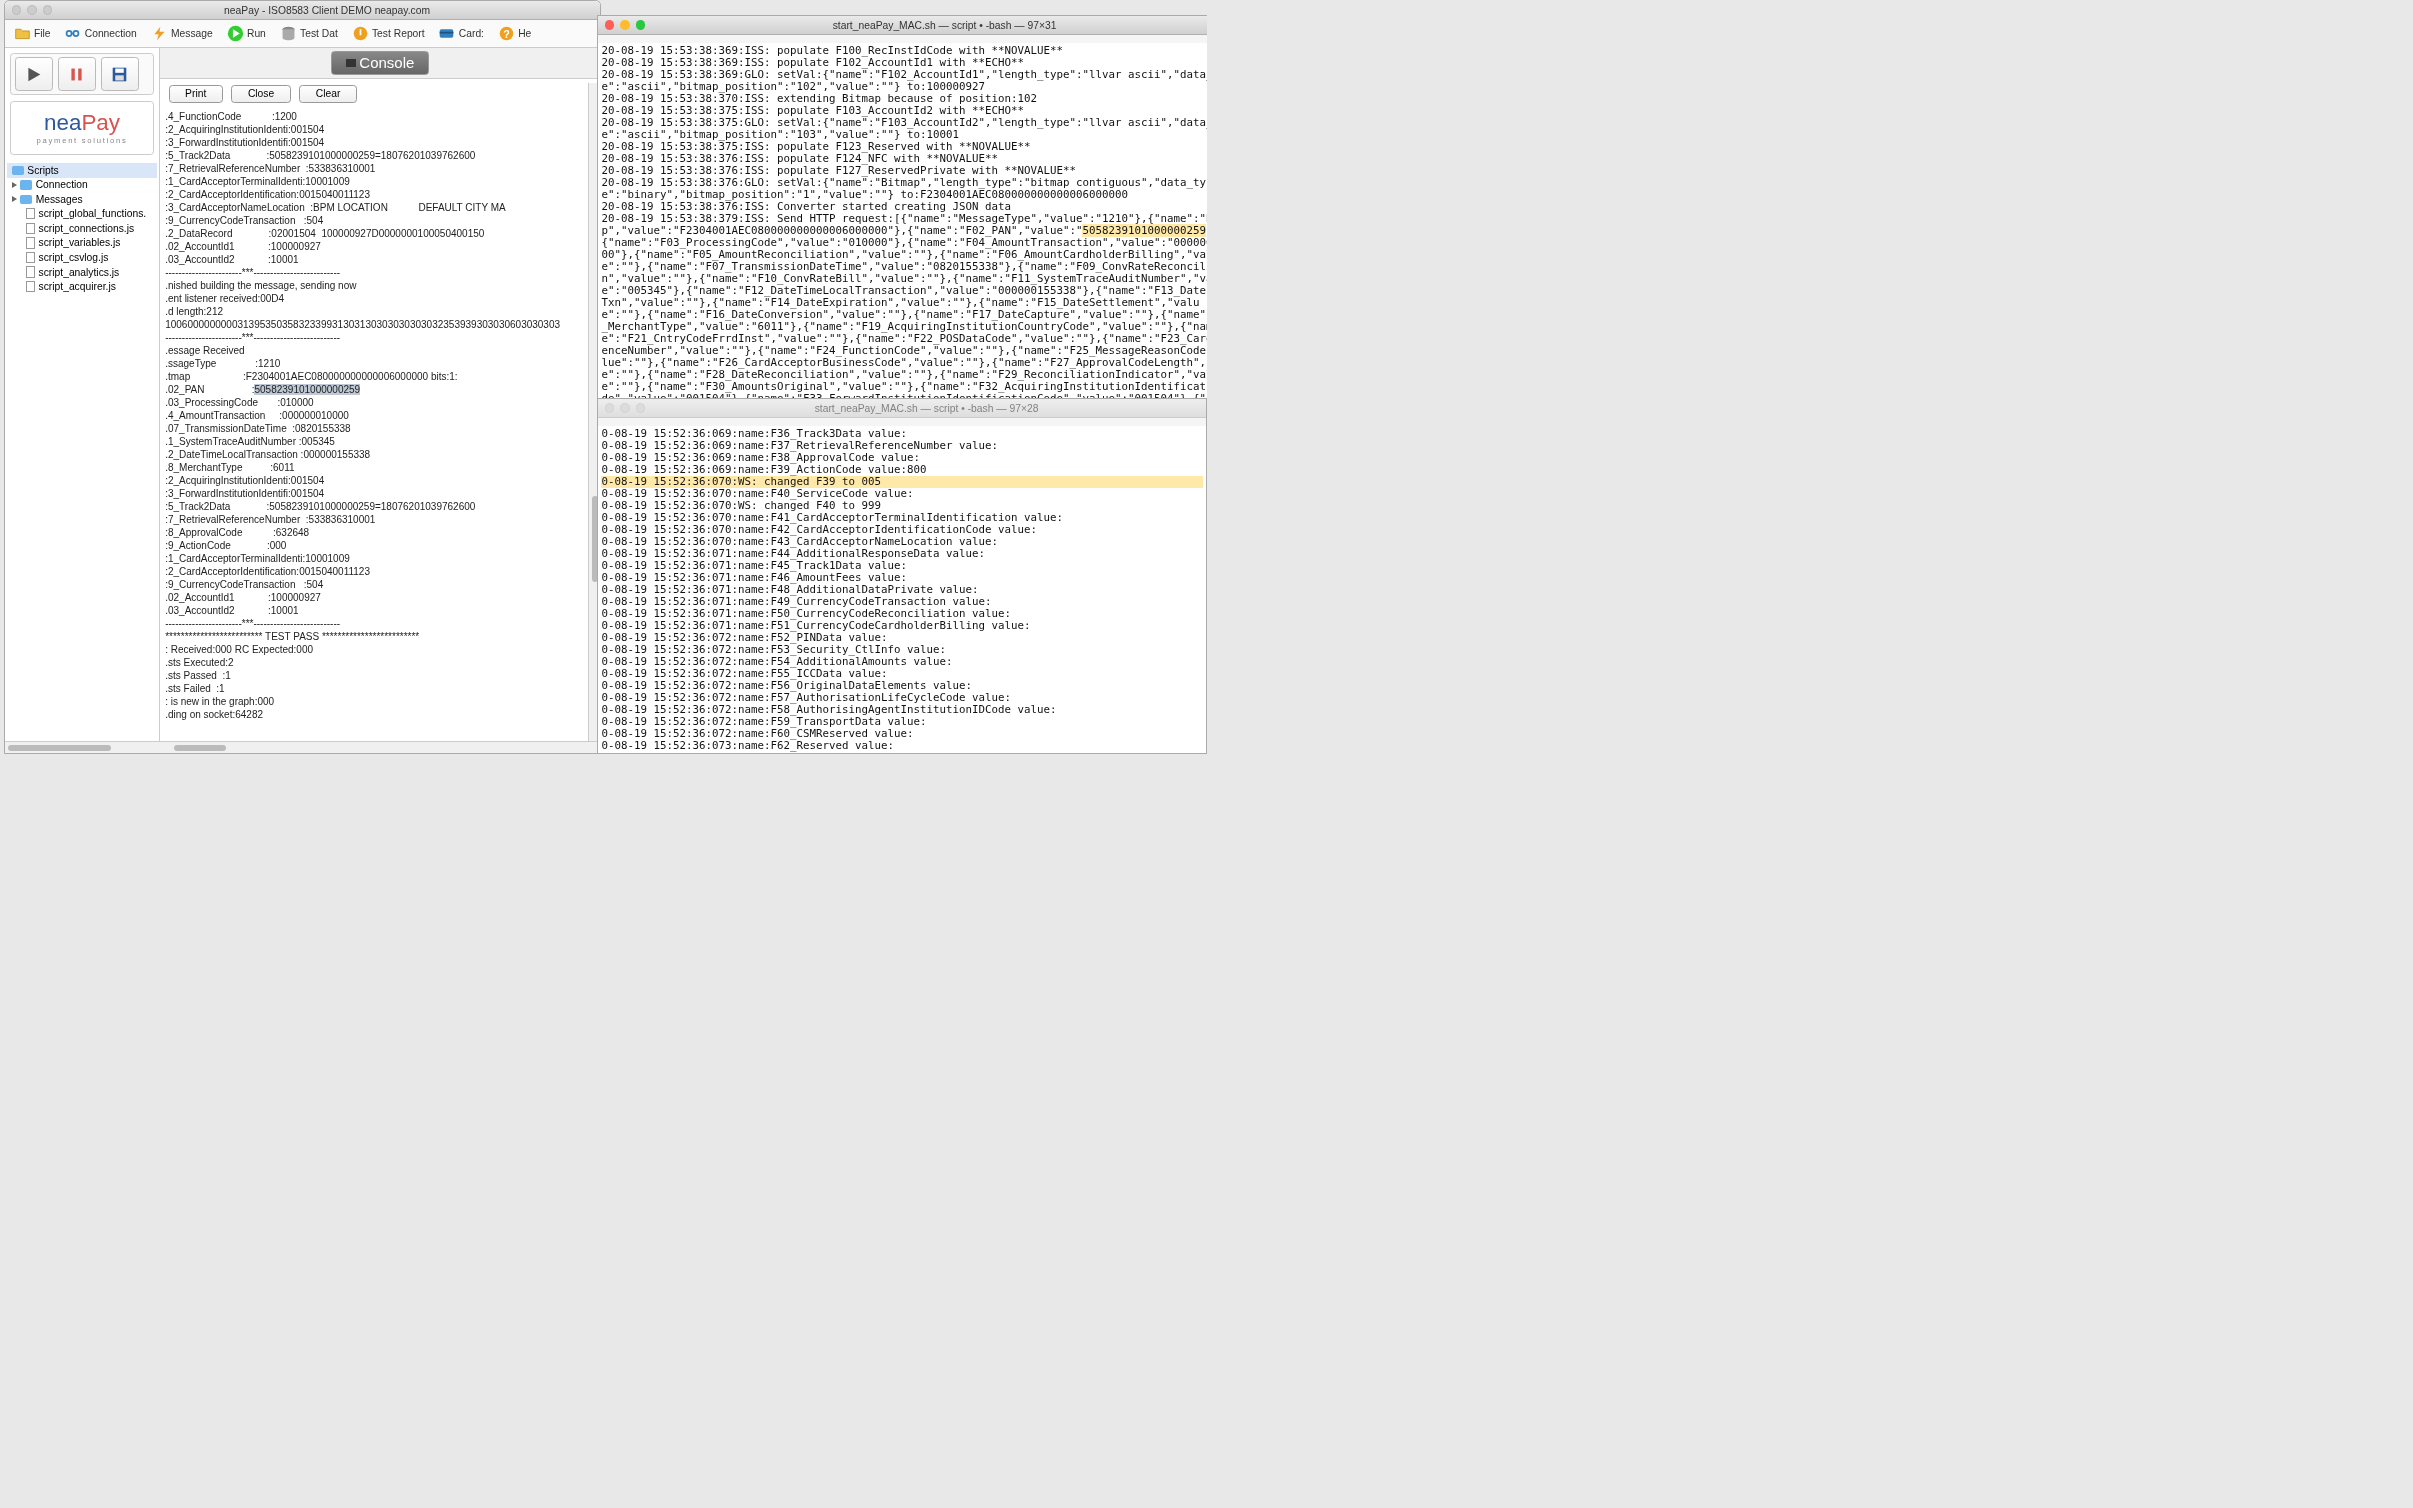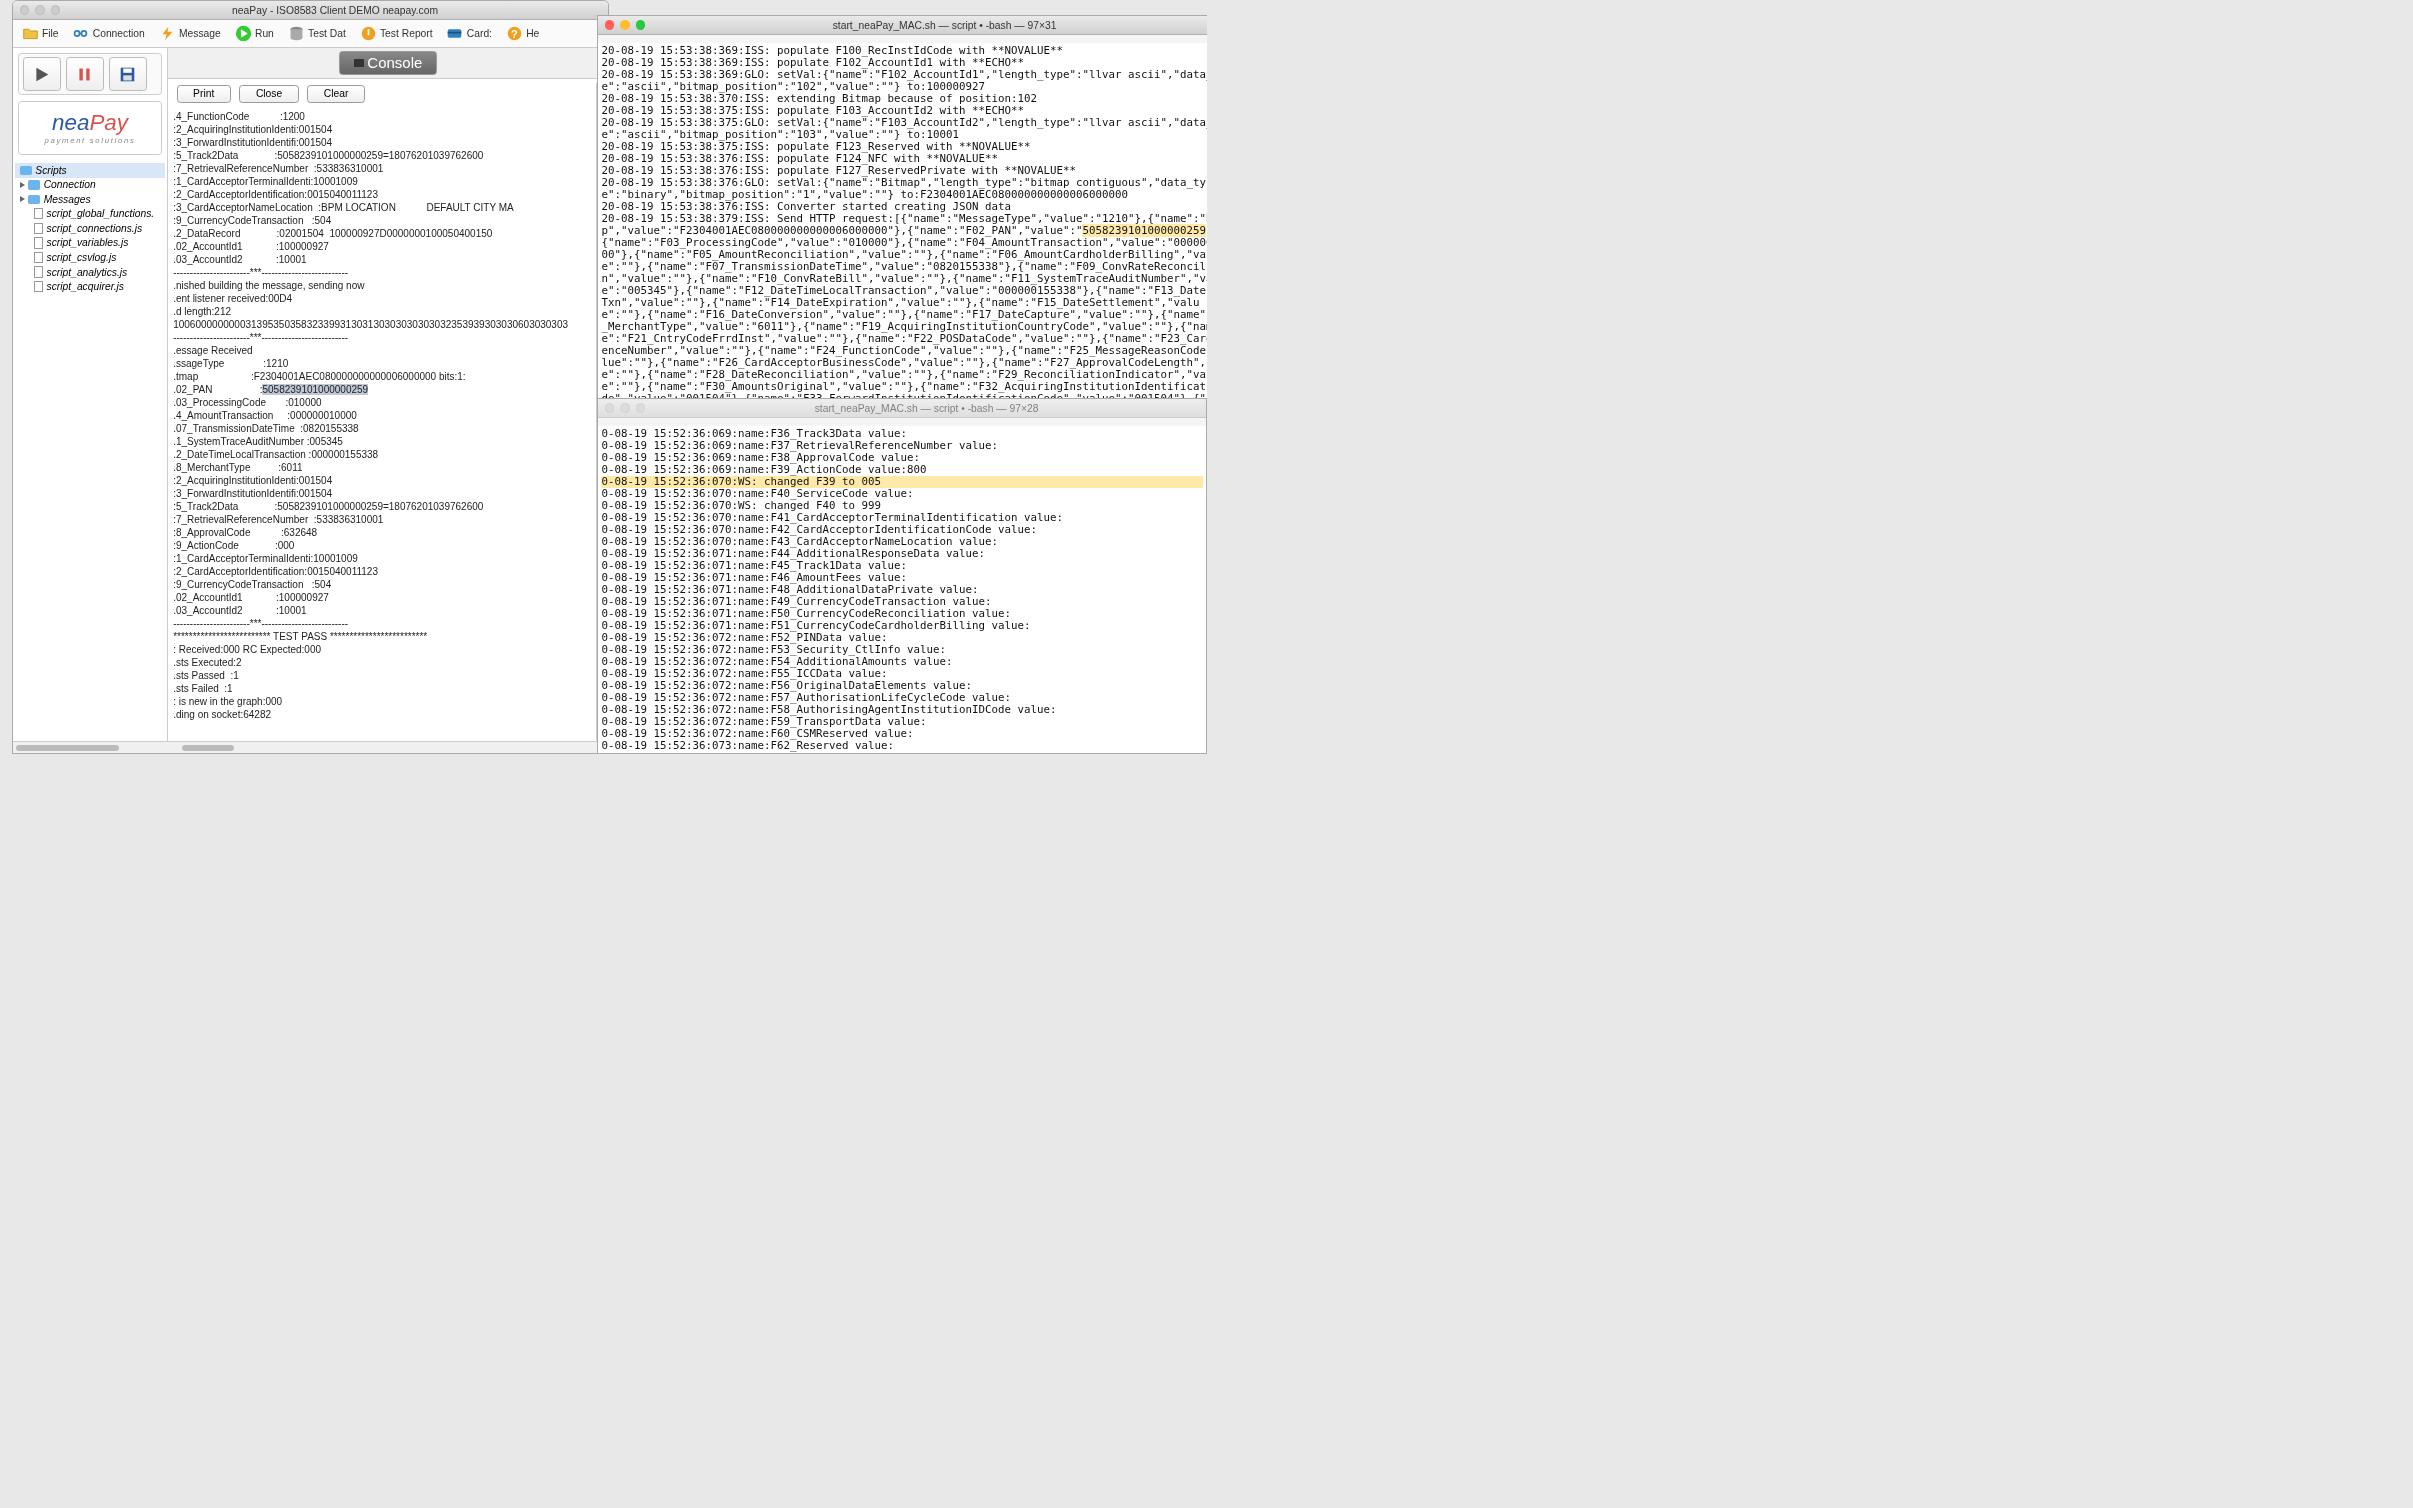--- a/index.html
+++ b/index.html
@@ -1,35 +1,35 @@
 <!DOCTYPE html>
 <html style="font-size:13.8px"><head>
 <meta charset="utf-8">
 <style>
   * { box-sizing: border-box; margin: 0; padding: 0; }
   body { font-family: -apple-system, "Helvetica Neue", Arial, sans-serif; font-size: 11.2px; background: #e8e8e8; width: 1207px; height: 754px; overflow: hidden; position: relative; }
   
   .window { position: absolute; background: #f5f5f5; border: 0.9px solid #aaa; border-radius: 5.2px 5.2px 0 0; overflow: hidden; }
-  .window-left { left: 12px; top: 0; width: 597px; height: 754px; }
+  .window-left { left: 4px; top: 0; width: 597px; height: 754px; }
   .window-right-top { left: 597px; top: 15px; width: 646px; height: 398px; border-radius: 0; }
   .window-right-bottom { left: 597px; top: 398px; width: 610px; height: 356px; border-radius: 0; }
   
   .titlebar { height: 19px; background: linear-gradient(#eaeaea,#d0d0d0); display: flex; align-items: center; padding: 0 6.9px; border-bottom: 0.9px solid #b0b0b0; font-size: 10.3px; color: #444; }
   .traffic { display: flex; gap: 6px; margin-right: 8.6px; }
   .tl { width: 9.5px; height: 9.5px; border-radius: 50%; }
   .tl.red { background: #ff5f57; } .tl.yel { background: #febc2e; } .tl.grn { background: #28c840; }
   .tl.dim { background: #ccc; border: 0.9px solid #bbb; }
   .title-text { flex: 1; text-align: center; color: #333; }
   
   .toolbar { height: 27.5px; background: #fafafa; border-bottom: 0.9px solid #ccc; display: flex; align-items: center; padding: 0 5.2px; gap: 7px; }
   .tb-item { display: flex; align-items: center; gap: 3.4px; font-size: 10.3px; color: #333; padding: 1.7px 3.4px; cursor: pointer; }
   .tb-icon { width: 17px; height: 17px; display: inline-flex; align-items: center; justify-content: center; }
   
   .main-row { display: flex; height: calc(100% - 46px); }
-  .left-col { width: 155px; border-right: 0.9px solid #ccc; background: #fff; font-style: italic; }
+  .left-col { width: 155px; border-right: 0.9px solid #ccc; background: #fff; }
   .controls-box { border: 0.9px solid #ccc; margin: 5.2px; padding: 3.4px; display: flex; gap: 5.2px; border-radius: 3.4px; background: #fafafa; }
   .ctl-btn { width: 38px; height: 34px; border: 0.9px solid #bbb; border-radius: 3.4px; background: linear-gradient(#fff,#eee); display: flex; align-items: center; justify-content: center; cursor: pointer; }
   .logo-box { border: 0.9px solid #ccc; margin: 5.2px; padding: 8.6px 3.4px; border-radius: 3.4px; background: #fff; text-align: center; }
   .logo-main { font-size: 22.4px; font-weight: 300; }
   .logo-sub { font-size: 7.7px; letter-spacing: 1.7px; color: #888; }
   
   .tree { padding: 3.4px 1.7px; font-size: 10.3px; }
   .tree-item { display: flex; align-items: center; gap: 3.4px; padding: 1.7px 5.2px; cursor: pointer; }
   .tree-item.sel { background: #d8e6f8; }
   .folder-icon { width: 12px; height: 9.5px; background: #6cb4ee; border-radius: 1.7px; display: inline-block; }

